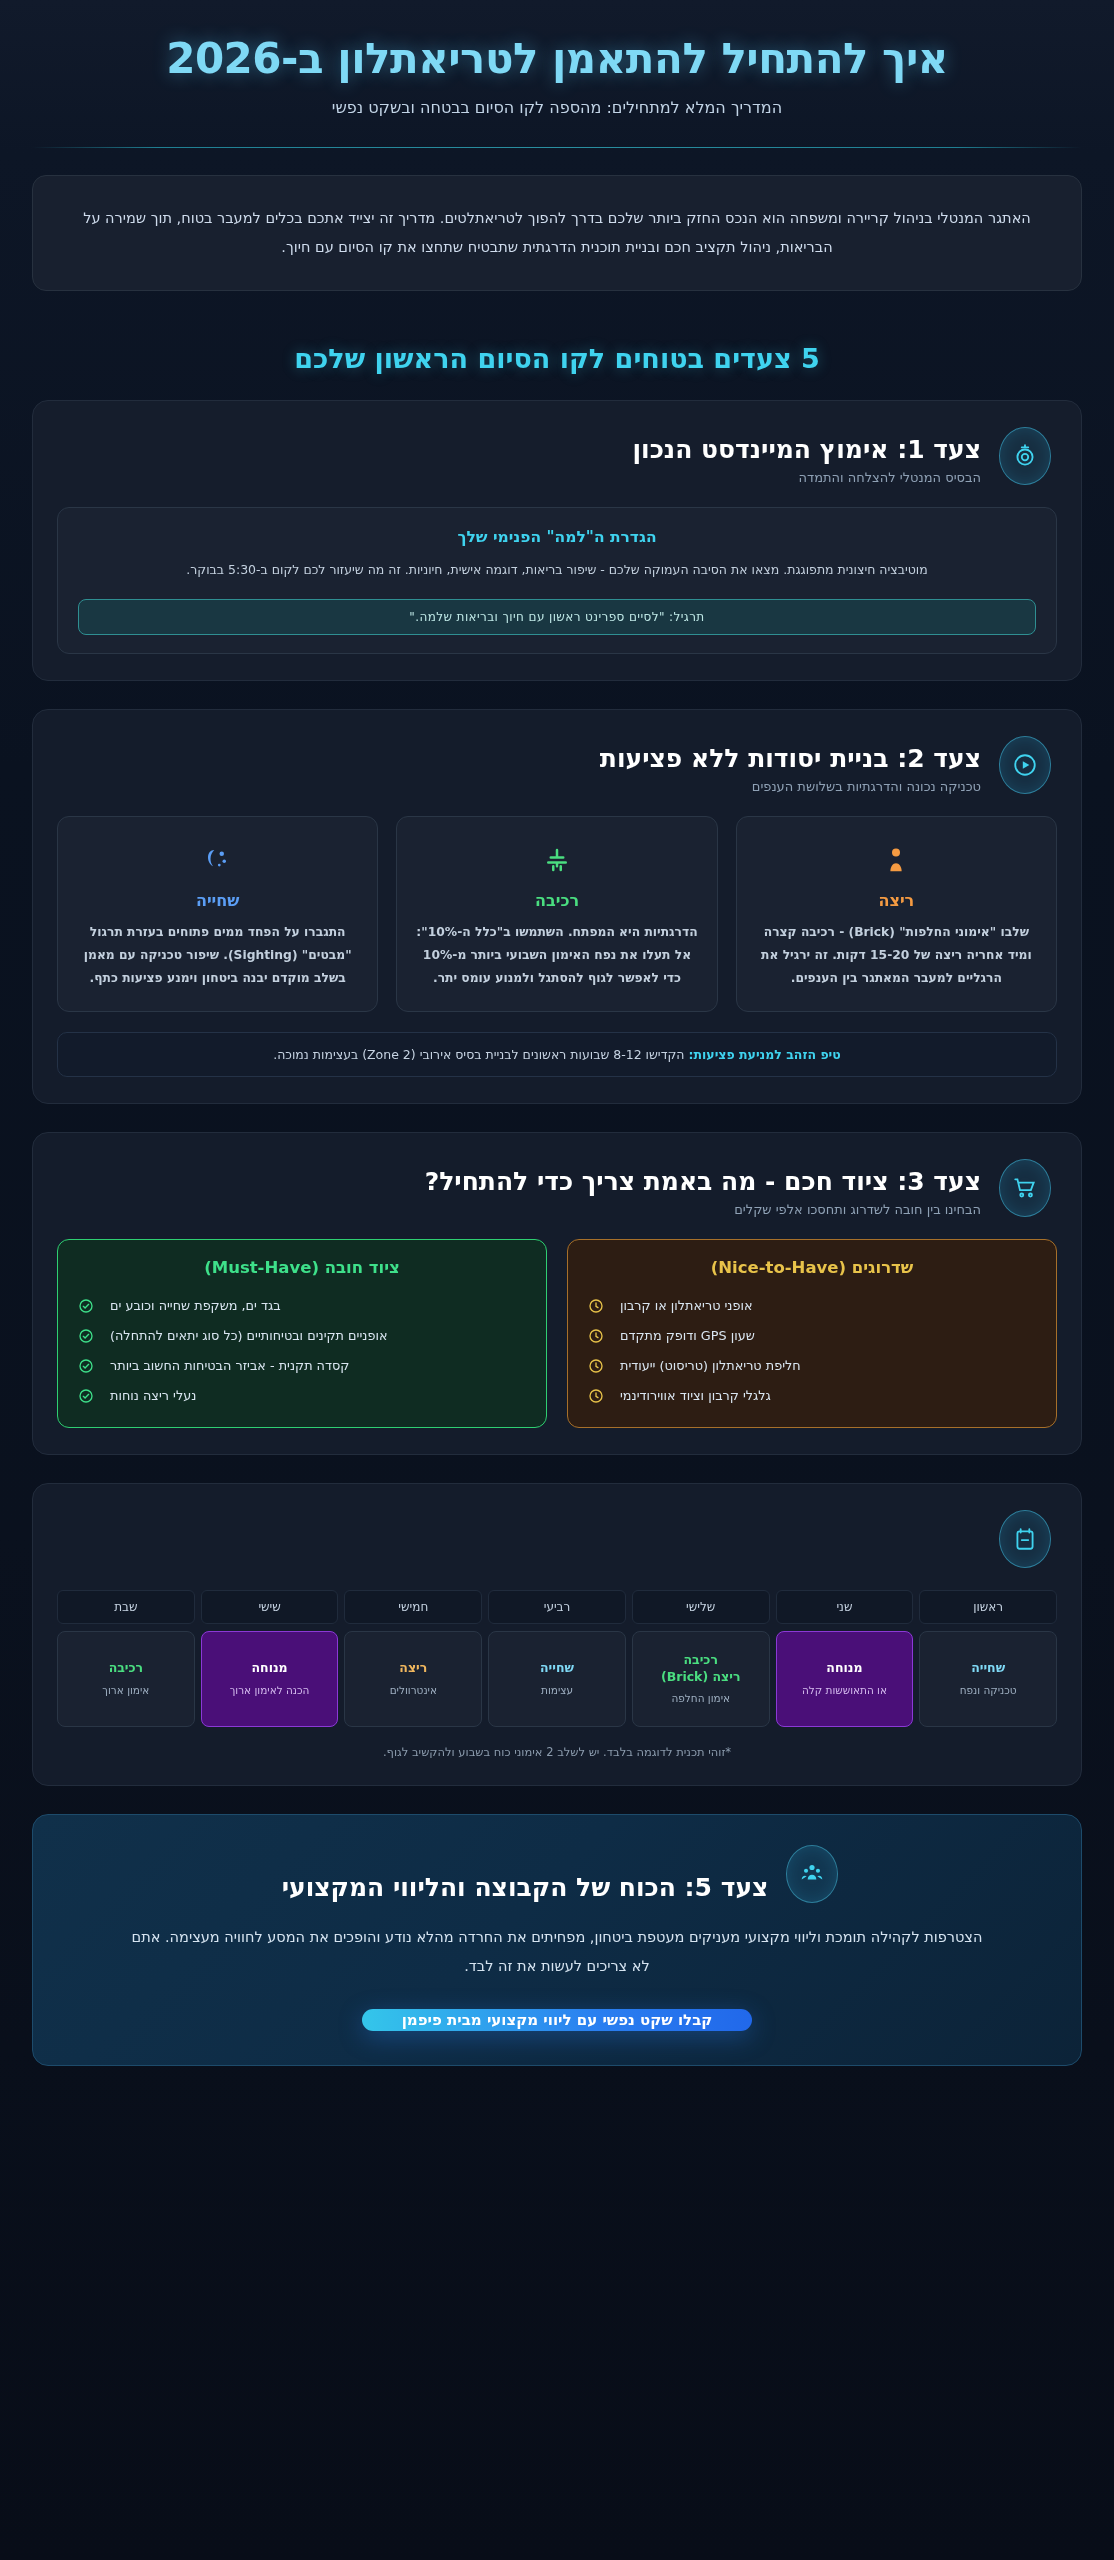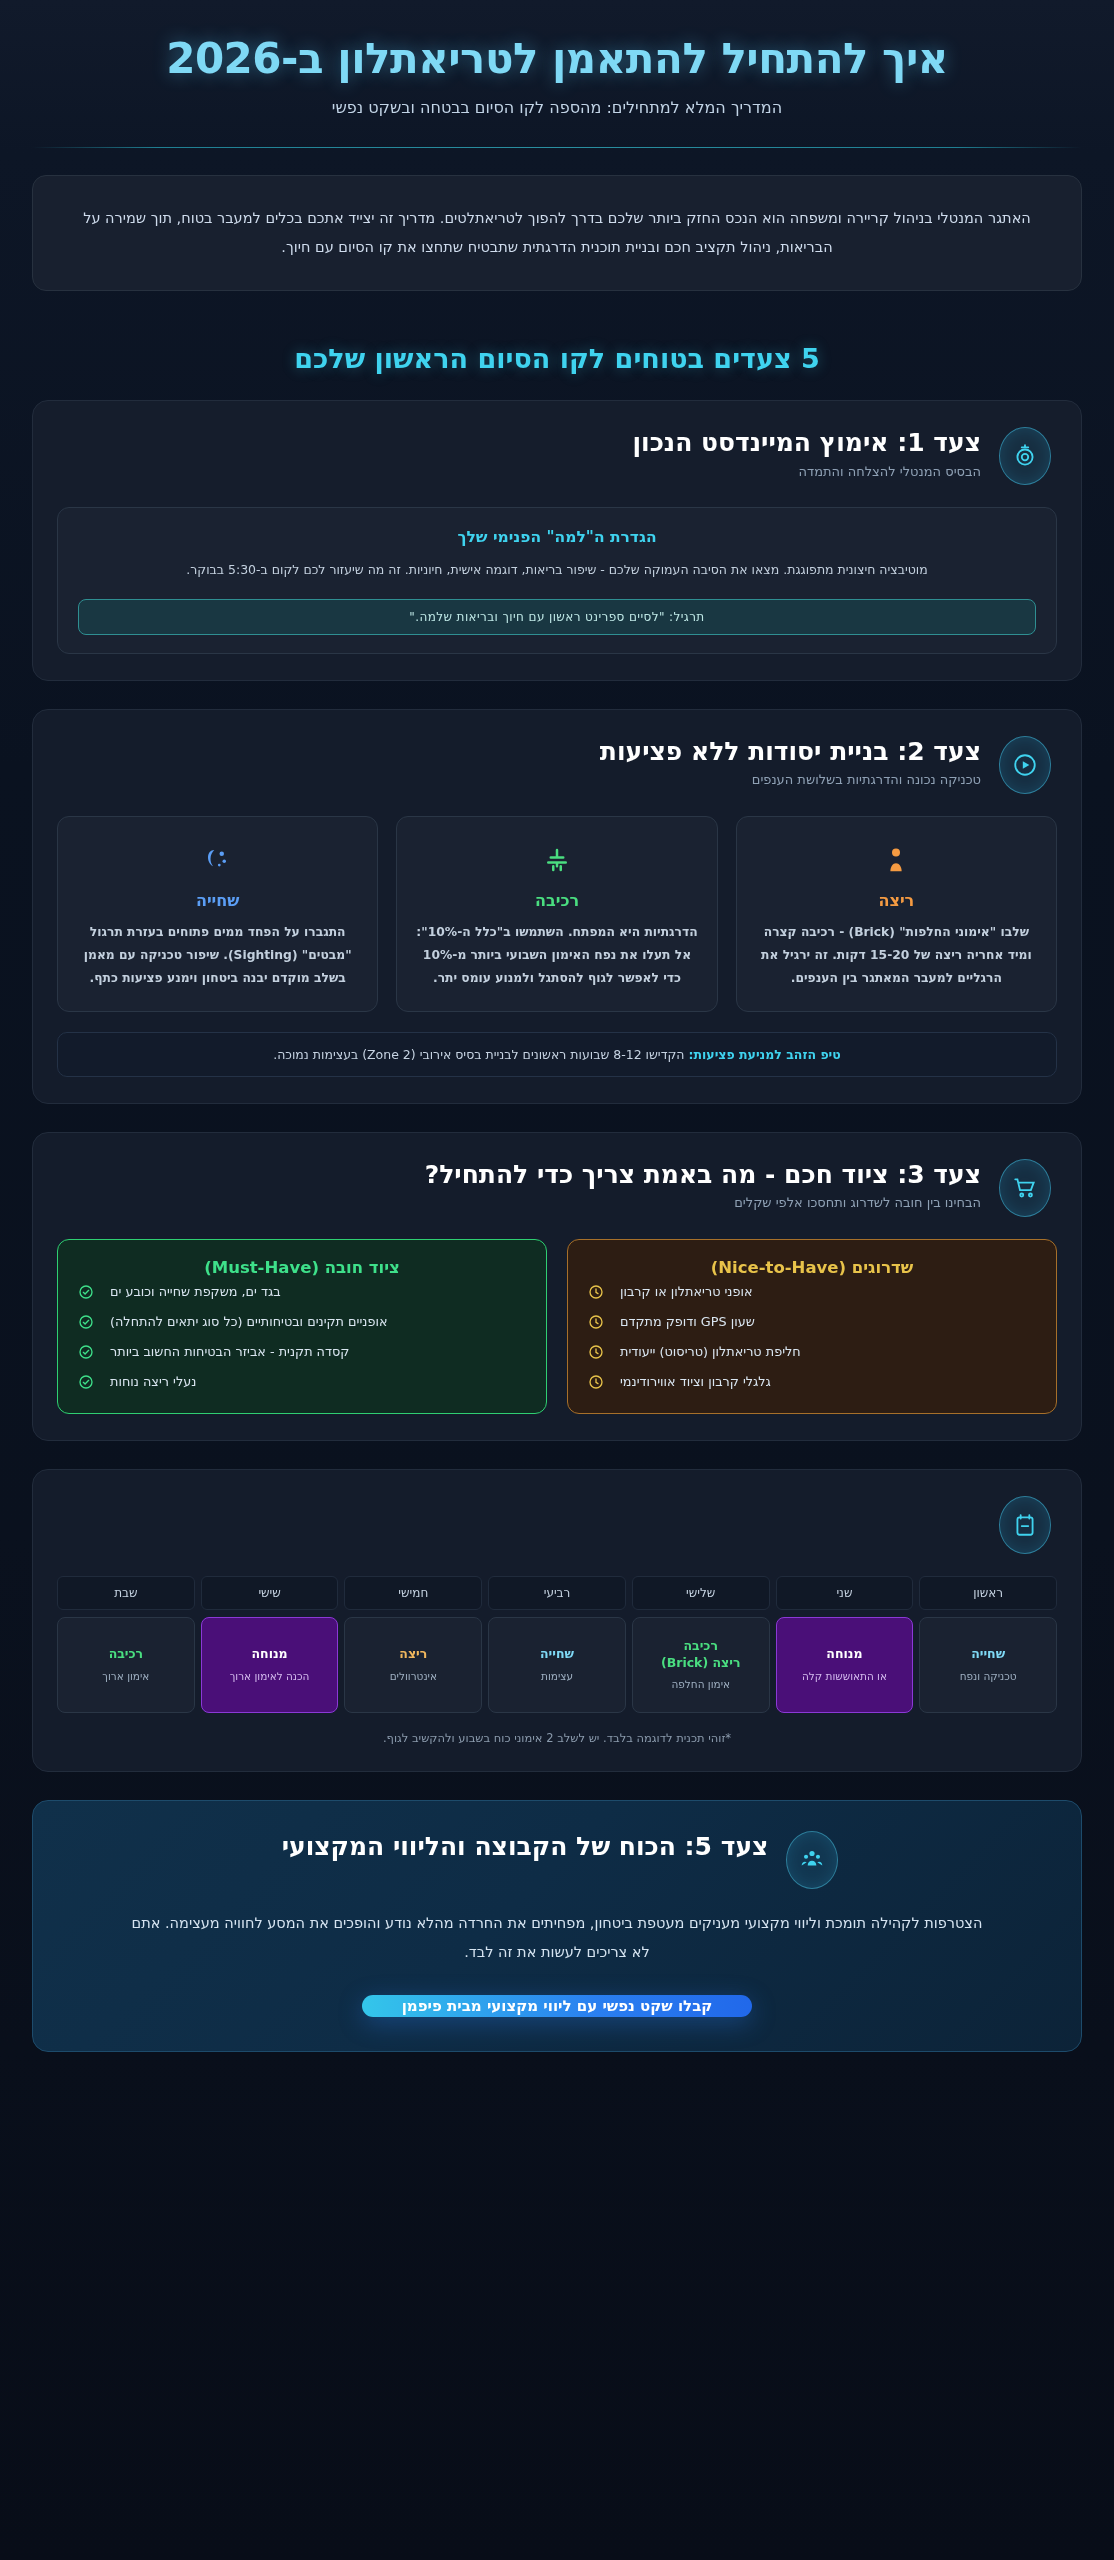--- a/index.html
+++ b/index.html
@@ -44,21 +44,21 @@
 
   
   .step{
     margin:0 32px 28px;border-radius:16px;
     background:#151d2c;border:1px solid #222c3c;
     padding:26px 24px 26px;position:relative;overflow:hidden;
   }
   .step.s2{background:#141c2b;}
   .step.s3{background:#141c2b;}
   .step.s4{background:#141c2b;}
-  .step-head{display:flex;align-items:flex-start;justify-content:flex-start;gap:18px;margin-bottom:22px;padding:0 6px;}
+  .step-head{display:flex;align-items:flex-end;justify-content:flex-start;gap:18px;margin-bottom:22px;padding:0 6px;}
   .step-badge{
     width:52px;height:58px;border-radius:50%;
     background:rgba(29,90,120,.30);border:1px solid #2d7e9b;
     display:flex;align-items:center;justify-content:center;flex:0 0 auto;
     box-shadow:0 0 16px rgba(40,150,190,.22) inset;
   }
   .step-badge svg{width:26px;height:26px;}
   .step-titles{flex:1;text-align:right;padding-left:6px;}
   .step-title{font-size:25px;font-weight:bold;color:#ffffff;line-height:1.25;}
   .step-sub{margin-top:5px;font-size:13px;color:#8fa1b5;}
@@ -94,21 +94,21 @@
     margin-top:20px;background:#121b2b;border:1px solid #243247;border-radius:10px;
     padding:14px 18px;font-size:12.5px;color:#c6d3e2;text-align:center;
   }
   .tipbar b{color:#3fd3ef;}
 
   
   .eq-row{display:flex;gap:20px;}
   .eq{flex:1;border-radius:12px;padding:18px 18px 16px;}
   .eq.must{background:#0f2c22;border:1.5px solid #2fcf72;}
   .eq.nice{background:#2d1d13;border:1.5px solid #a7702a;}
-  .eq-title{font-size:16.5px;font-weight:bold;text-align:center;}
+  .eq-title{font-size:16.5px;font-weight:bold;text-align:center;margin-bottom:14px;}
   .eq.must .eq-title{color:#3ee08a;}
   .eq.nice .eq-title{color:#e8c34a;}
   .eq-item{
     display:flex;align-items:center;gap:16px;justify-content:flex-end;
     font-size:12.8px;color:#dae6f1;padding:7px 2px;
   }
   .eq-item .gl{flex:0 0 auto;width:16px;height:16px;}
 
   
   .sched-head{display:grid;grid-template-columns:repeat(7,1fr);gap:6px;}

